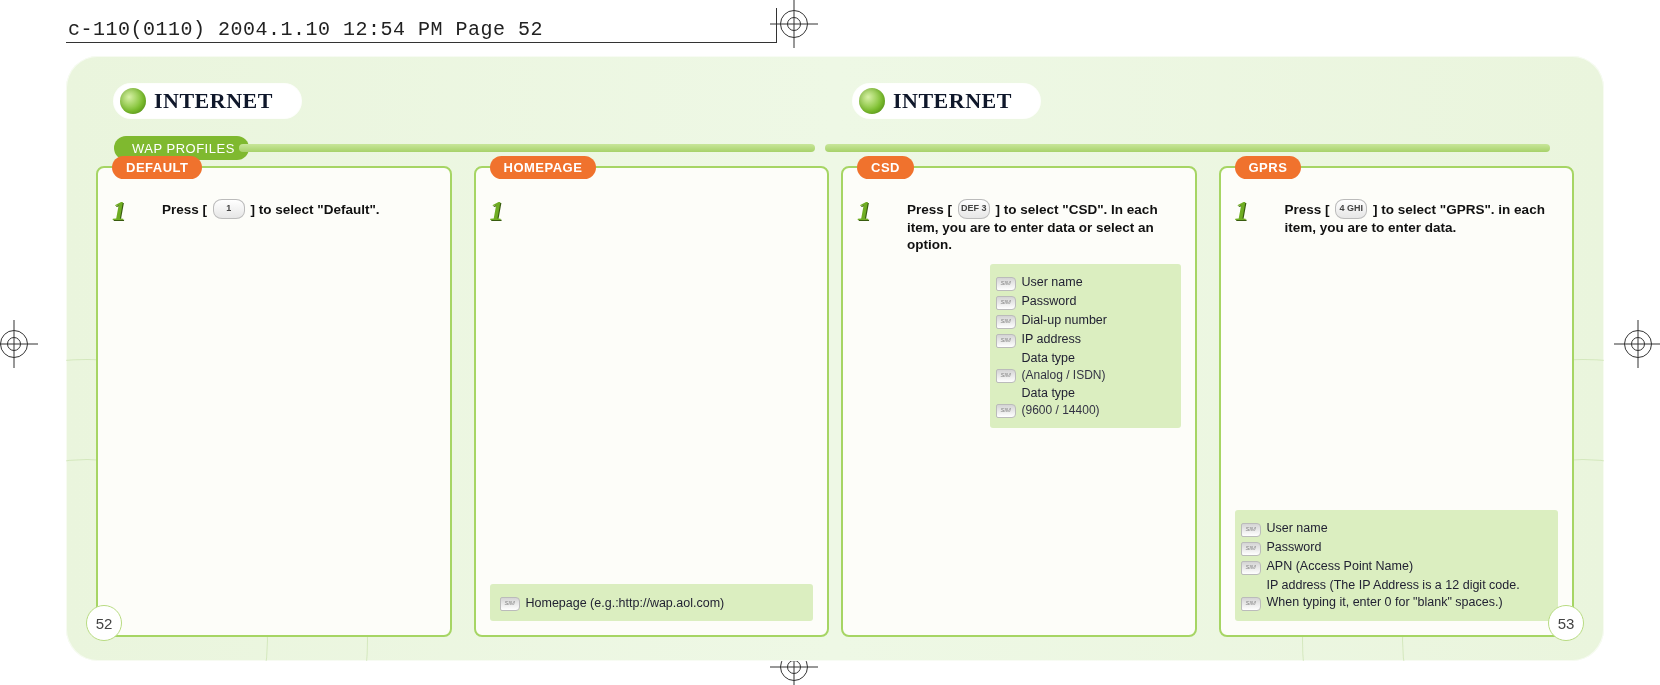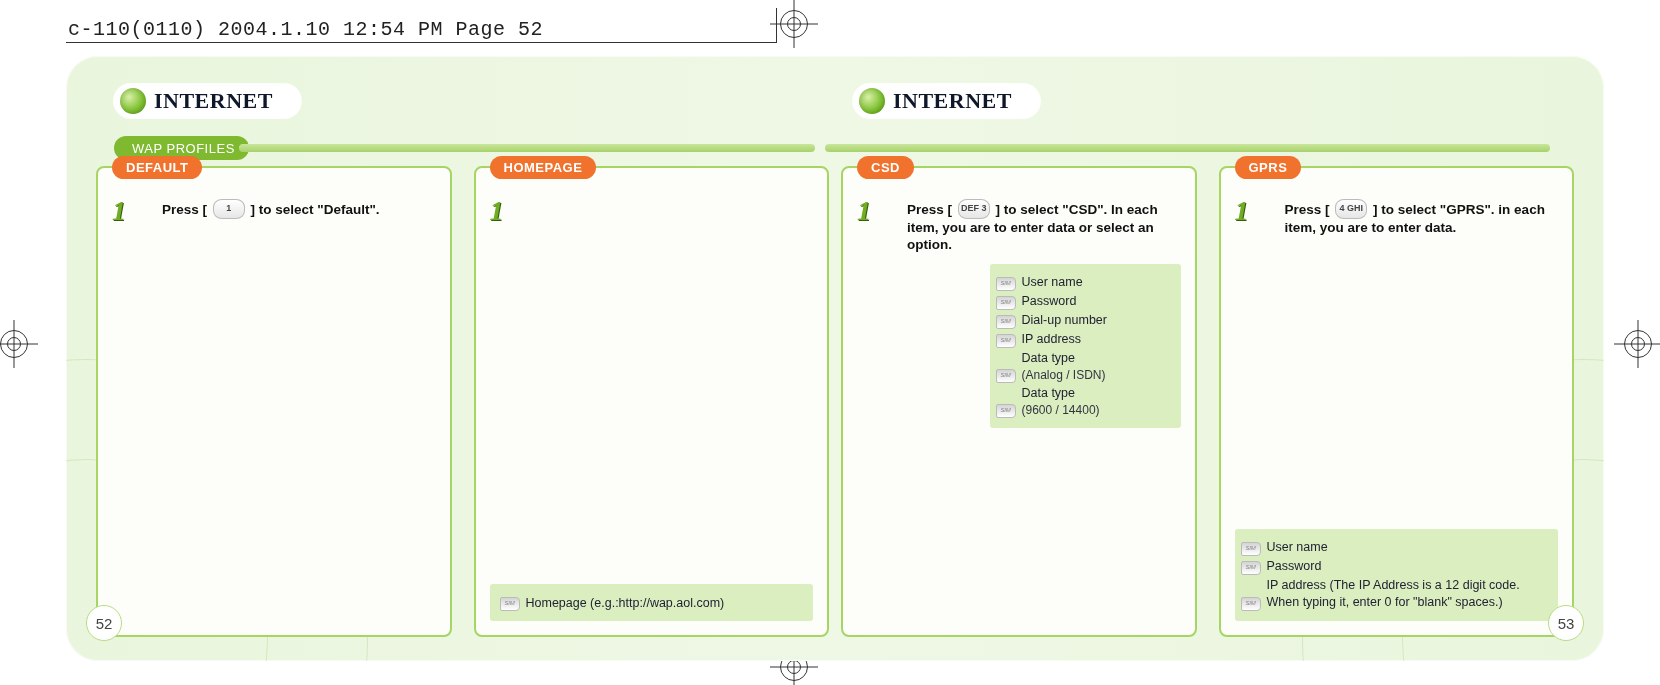--- a/index.html
+++ b/index.html
@@ -471,20 +471,24 @@
             <div class="sim-item">
                 <div class="sim-icon">SIM</div>
                 <div class="txt"><span>User name</span></div>
               </div>
             <div class="sim-item">
                 <div class="sim-icon">SIM</div>
                 <div class="txt"><span>Password</span></div>
               </div>
             <div class="sim-item">
                 <div class="sim-icon">SIM</div>
+                <div class="txt"><span>APN (Access Point Name)</span></div>
+              </div>
+            <div class="sim-item">
+                <div class="sim-icon">SIM</div>
                 <div class="txt"><span>IP address (The IP Address is a 12 digit code. When typing it, enter 0 for "blank" spaces.)</span></div>
               </div>
           </div>
         </div>
       </div>
 
       <div class="pageno">53</div>
     </div>
 
   </div>

